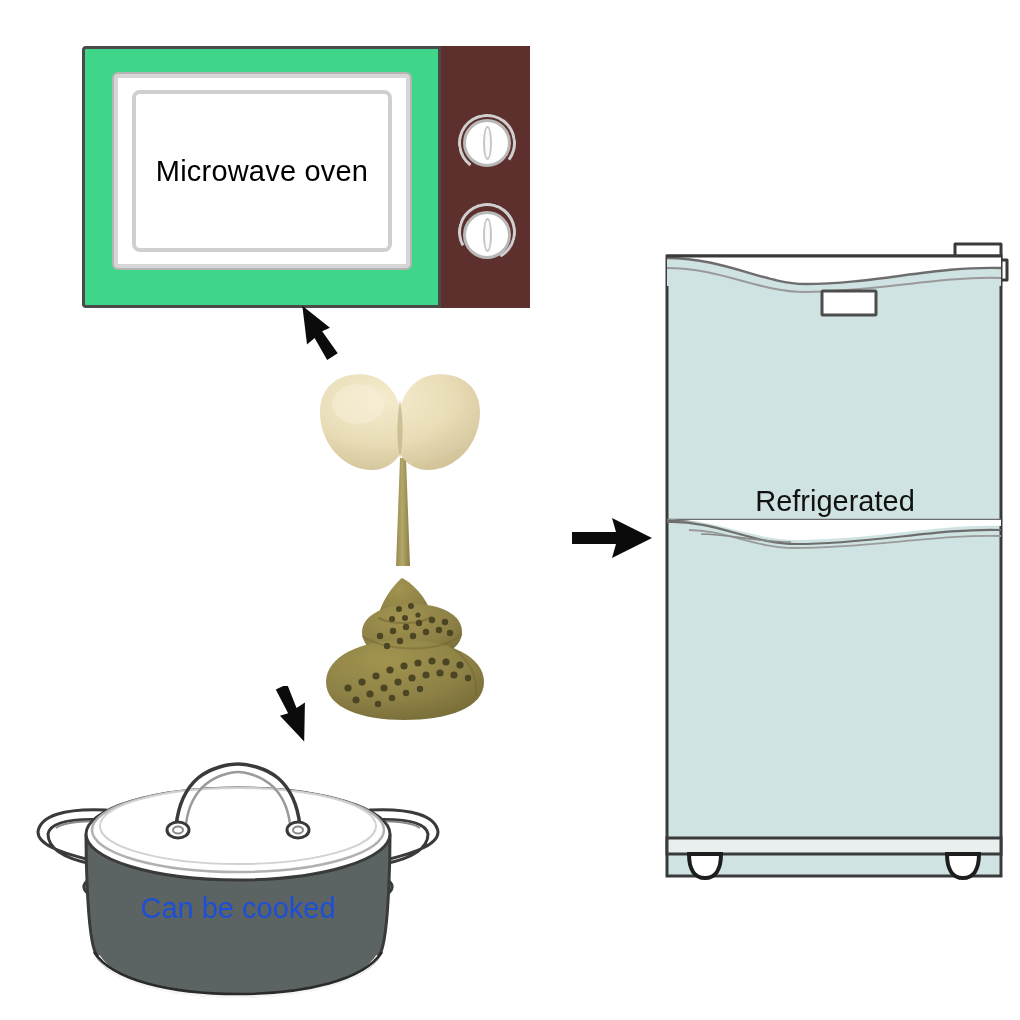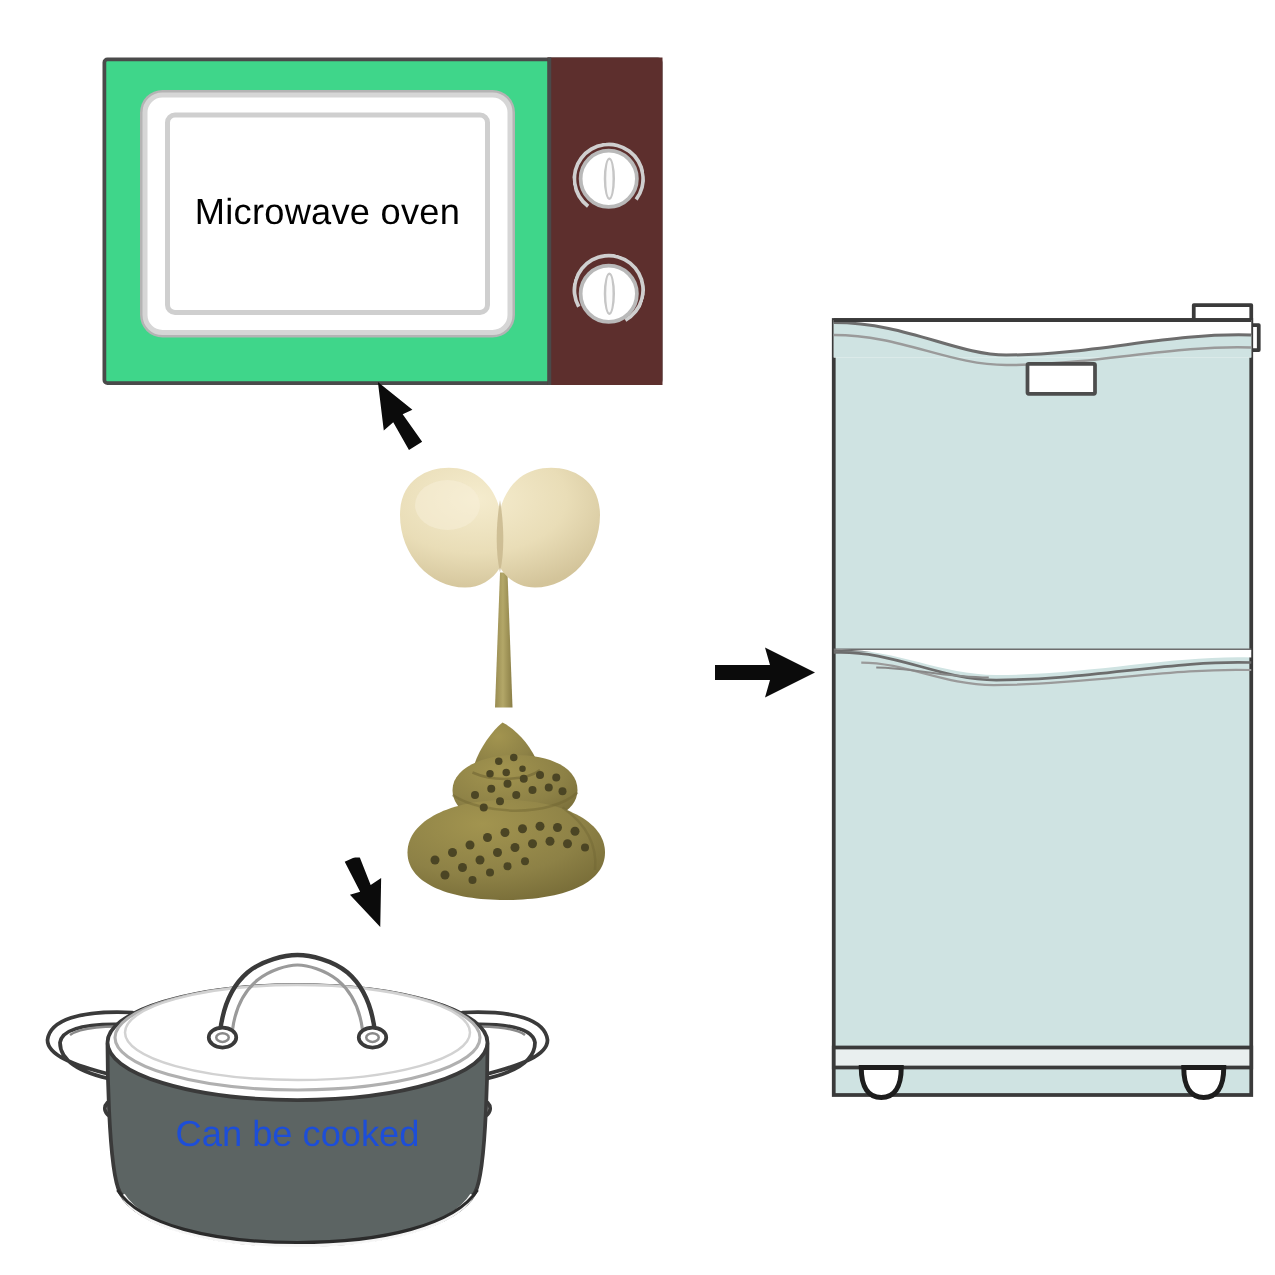--- a/index.html
+++ b/index.html
@@ -38,21 +38,21 @@
     width: 92px; height: 100%;
     background: #5d2f2d;
     border-left: 3px solid #4a4a4a;
     box-sizing: border-box;
   }
   .mw-door-outer {
     position: absolute;
     left: 32px; top: 28px;
     width: 296px; height: 194px;
     border: 4px solid #d6d6d6;
-    border-radius: 16px;
+    border-radius: 4px;
     background: #ffffff;
     box-sizing: border-box;
     box-shadow: 0 0 0 2px #b4b4b4;
   }
   .mw-door-inner {
     position: absolute;
     left: 14px; top: 12px;
     right: 14px; bottom: 12px;
     border: 4px solid #cfcfcf;
     border-radius: 8px;
@@ -303,20 +303,21 @@
       <path d="M12 284 C60 282 96 306 142 306 C216 306 284 290 346 292" fill="none" stroke="#6d6d6d" stroke-width="2.2"></path>
       <path d="M34 292 C70 292 100 310 140 310 C214 310 284 296 346 298" fill="none" stroke="#9a9a9a" stroke-width="1.8"></path>
       <path d="M46 296 C74 296 100 304 136 304" fill="none" stroke="#888" stroke-width="1.6"></path>
 
       <rect x="12" y="600" width="334" height="16" fill="#e9efef" stroke="#3a3a3a" stroke-width="3"></rect>
 
       <path d="M34 616 C34 632 40 640 50 640 C60 640 66 632 66 616 Z" fill="#ffffff" stroke="#1d1d1d" stroke-width="4"></path>
       <path d="M292 616 C292 632 298 640 308 640 C318 640 324 632 324 616 Z" fill="#ffffff" stroke="#1d1d1d" stroke-width="4"></path>
     </svg>
 
+    <div class="fridge-label">Refrigerated</div>
   </div>
 
   <svg class="abs arrow arrow-down-pot" viewBox="0 0 66 62">
     <path d="M56 6 L30 30 L38 33 L24 56 L35 62 L46 39 L54 45 Z" fill="#0b0b0b" transform="translate(-2,-2) rotate(4 33 31) scale(1,-1) translate(0,-62)"></path>
   </svg>
 
   <div class="abs pot">
     <svg width="420" height="265" viewBox="0 0 420 265">
 
       <path d="M78 70 C36 68 12 76 10 92 C10 104 30 112 62 120 L72 126

